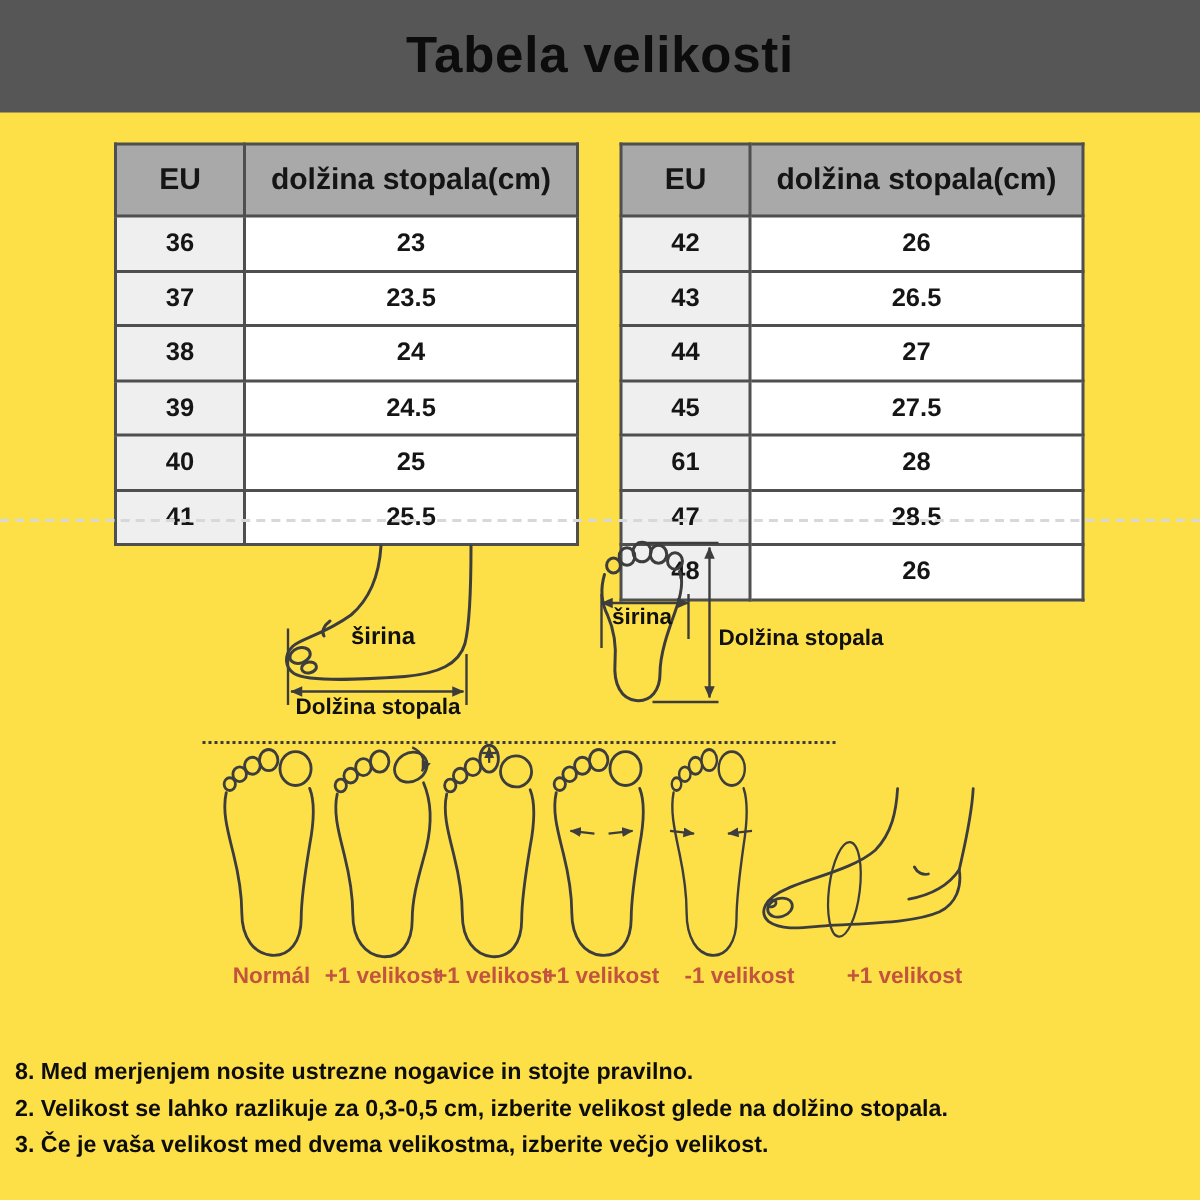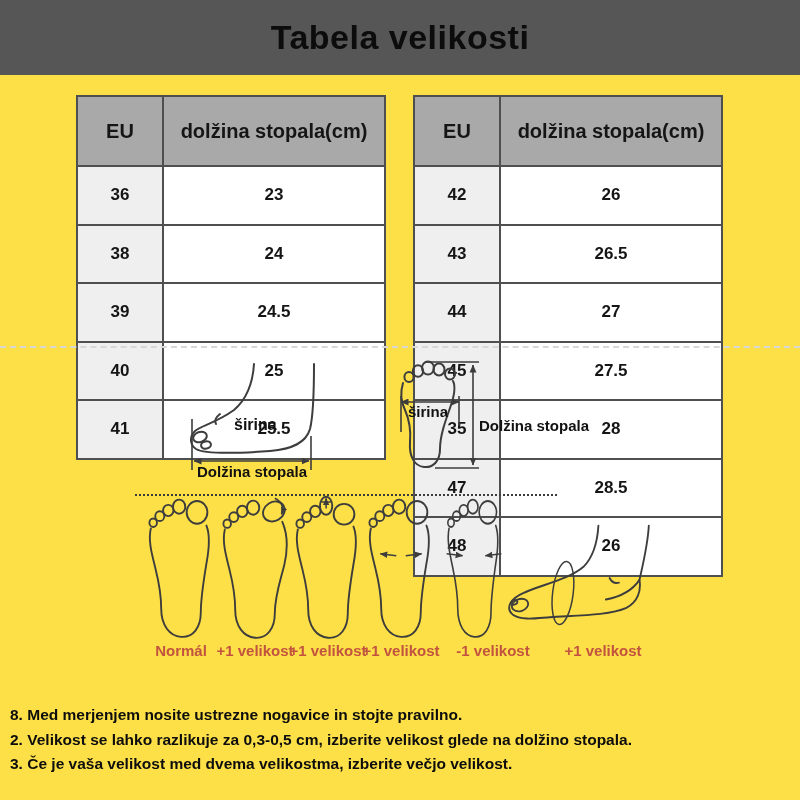--- a/index.html
+++ b/index.html
@@ -9,21 +9,21 @@
   
   .banner { position:absolute; top:0; left:0; width:800px; height:75px;
             background:#565657; display:flex; align-items:center; justify-content:center; }
   .banner h1 { margin:0; font-size:34px; font-weight:bold; color:#0c0c0c; letter-spacing:.5px; }
 
   
   table.size-table { position:absolute; top:95px; border-collapse:collapse; table-layout:fixed; }
   table.size-table.t-left  { left:76px; }
   table.size-table.t-right { left:413px; }
   .size-table th, .size-table td { border:2px solid #4f4f4f; text-align:center;
-      padding:16px; font-weight:bold; color:#151515; }
+      padding:5px; font-weight:bold; color:#151515; }
   .size-table th { height:36px; font-size:20px; background:#a9a9a9; }
   .size-table td { height:24.5px; font-size:17px; background:#ffffff; }
   .size-table td.eu { background:#efefef; }
 
   
   .dashed-sep { position:absolute; top:346px; left:0; width:800px;
                 border-top:2px dashed #d8d8d8; }
 
   
   .diag { position:absolute; }
@@ -81,20 +81,24 @@
         <th>EU</th>
         <th>dolžina stopala(cm)</th>
       </tr>
     </thead>
     <tbody>
       <tr>
           <td class="eu">36</td>
           <td>23</td>
         </tr>
       <tr>
+          <td class="eu">37</td>
+          <td>23.5</td>
+        </tr>
+      <tr>
           <td class="eu">38</td>
           <td>24</td>
         </tr>
       <tr>
           <td class="eu">39</td>
           <td>24.5</td>
         </tr>
       <tr>
           <td class="eu">40</td>
           <td>25</td>
@@ -128,21 +132,21 @@
         </tr>
       <tr>
           <td class="eu">44</td>
           <td>27</td>
         </tr>
       <tr>
           <td class="eu">45</td>
           <td>27.5</td>
         </tr>
       <tr>
-          <td class="eu">35</td>
+          <td class="eu">61</td>
           <td>28</td>
         </tr>
       <tr>
           <td class="eu">47</td>
           <td>28.5</td>
         </tr>
       <tr>
           <td class="eu">48</td>
           <td>26</td>
         </tr>

